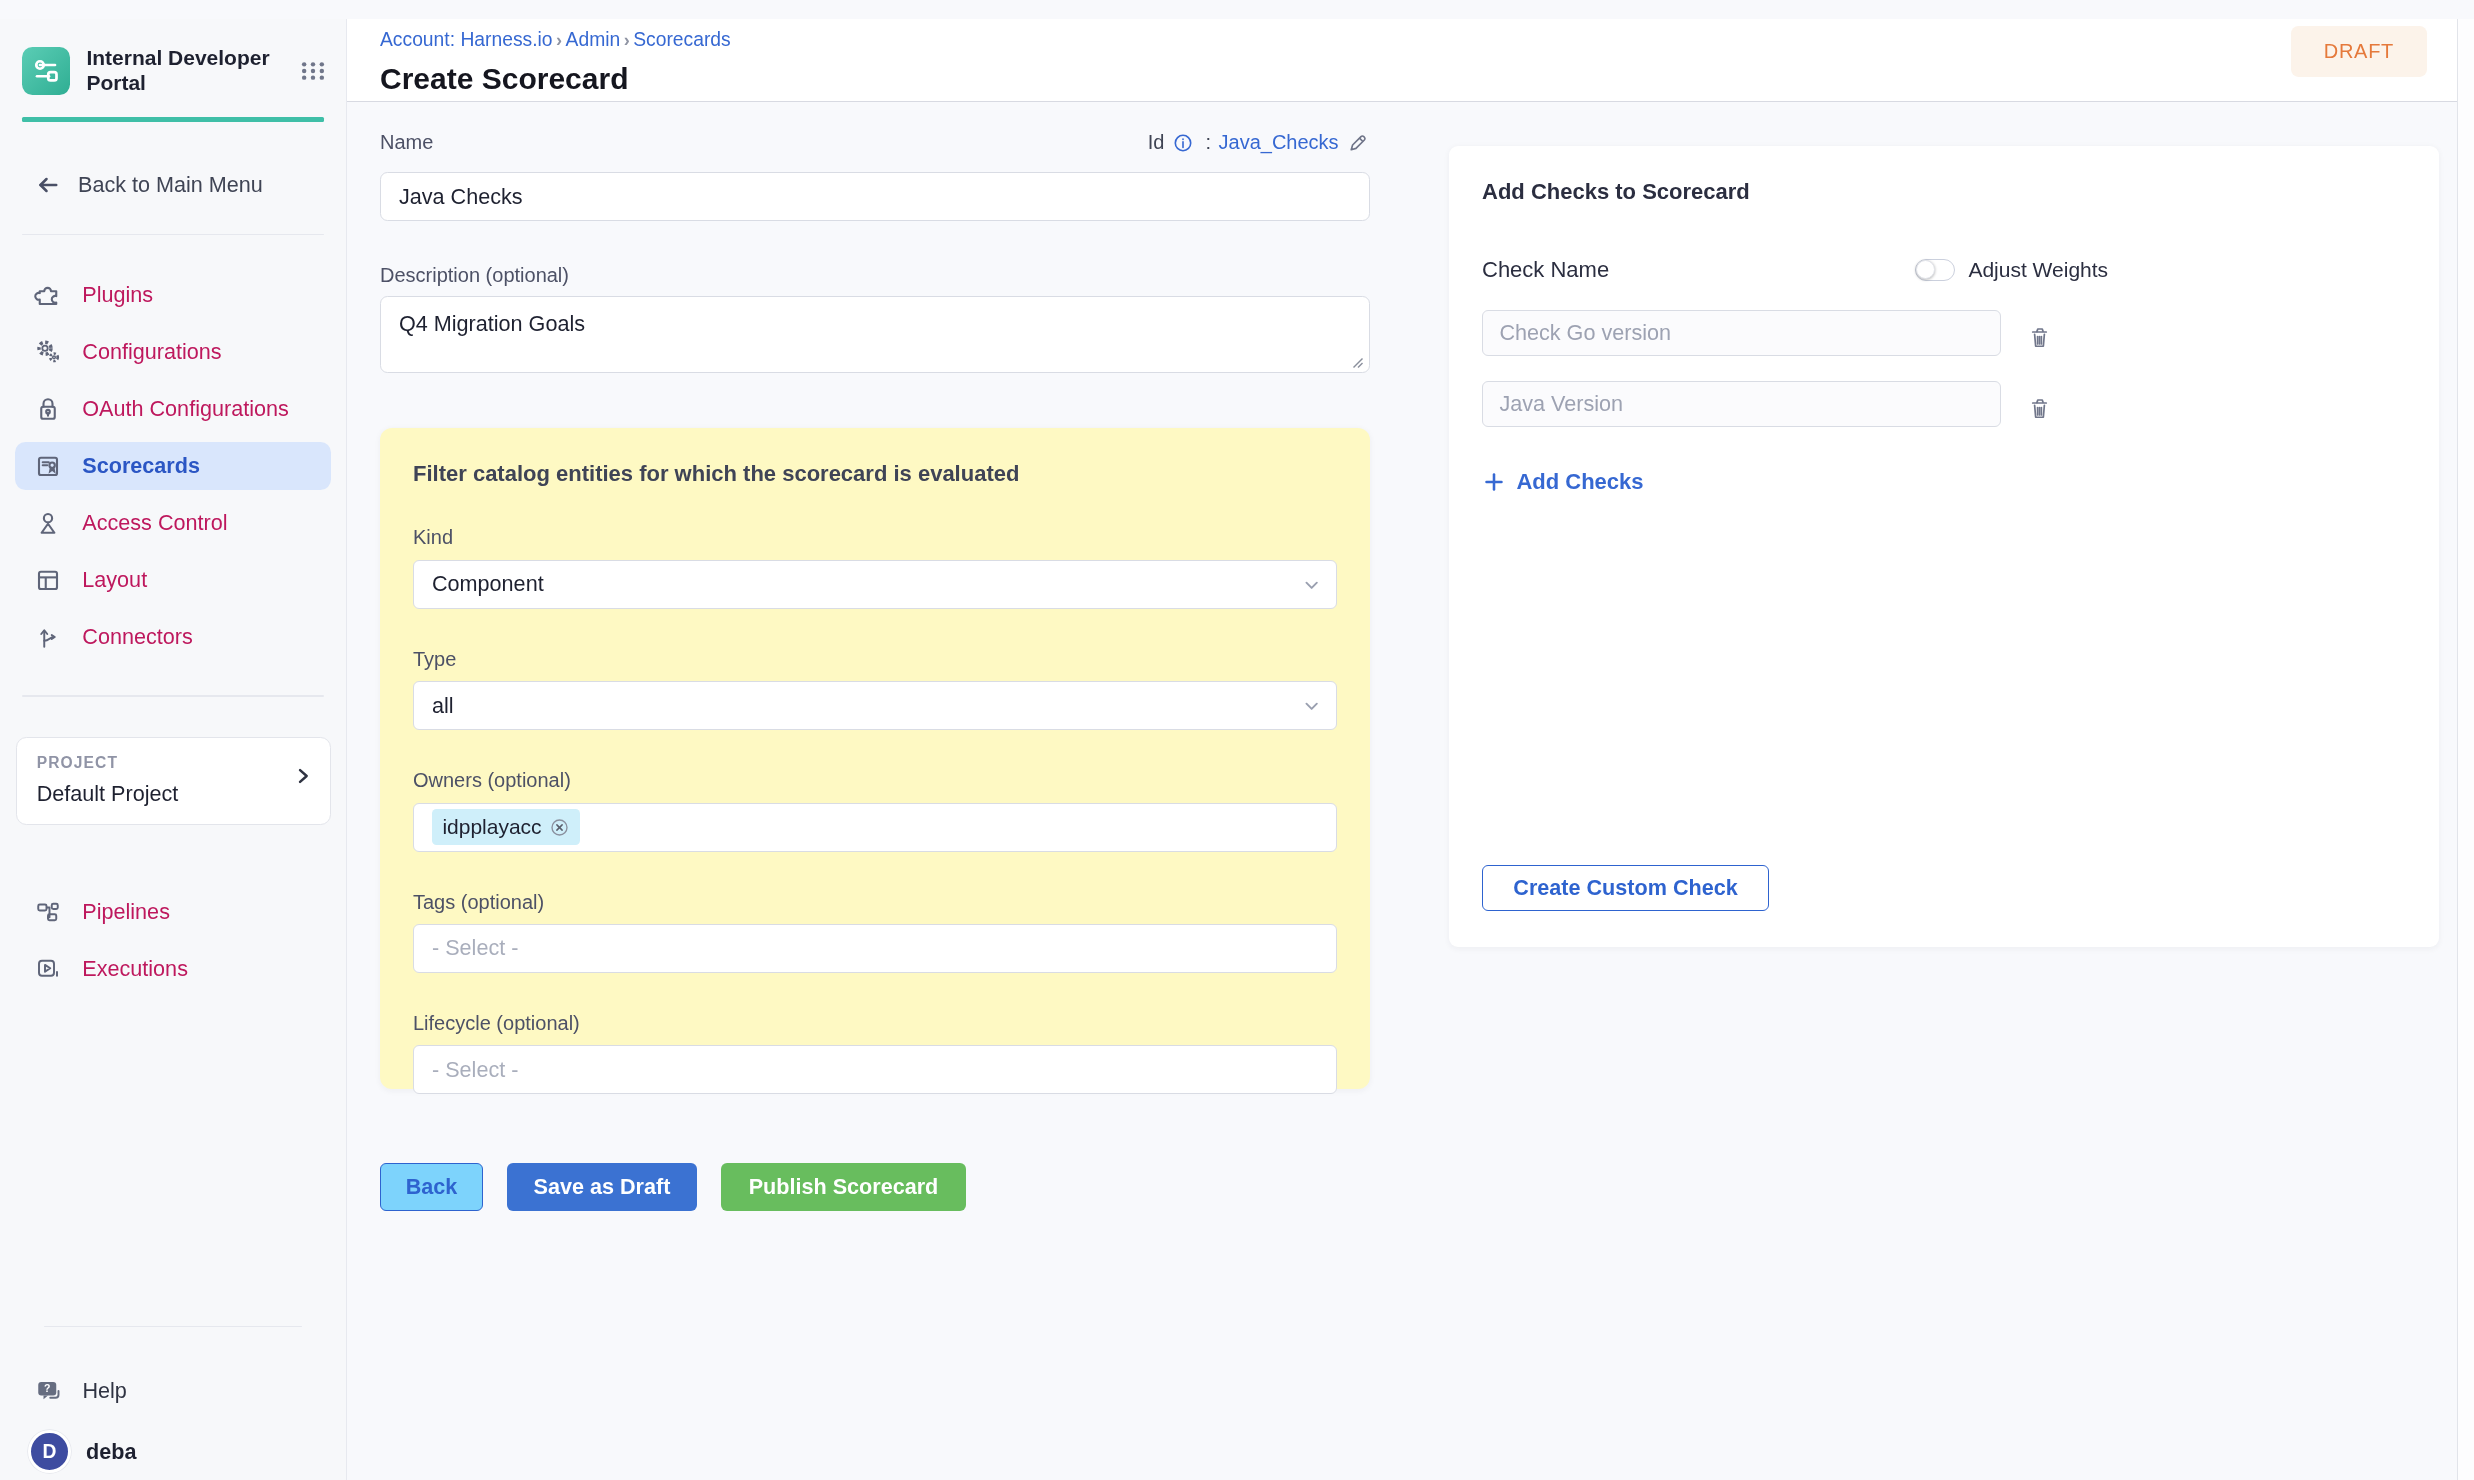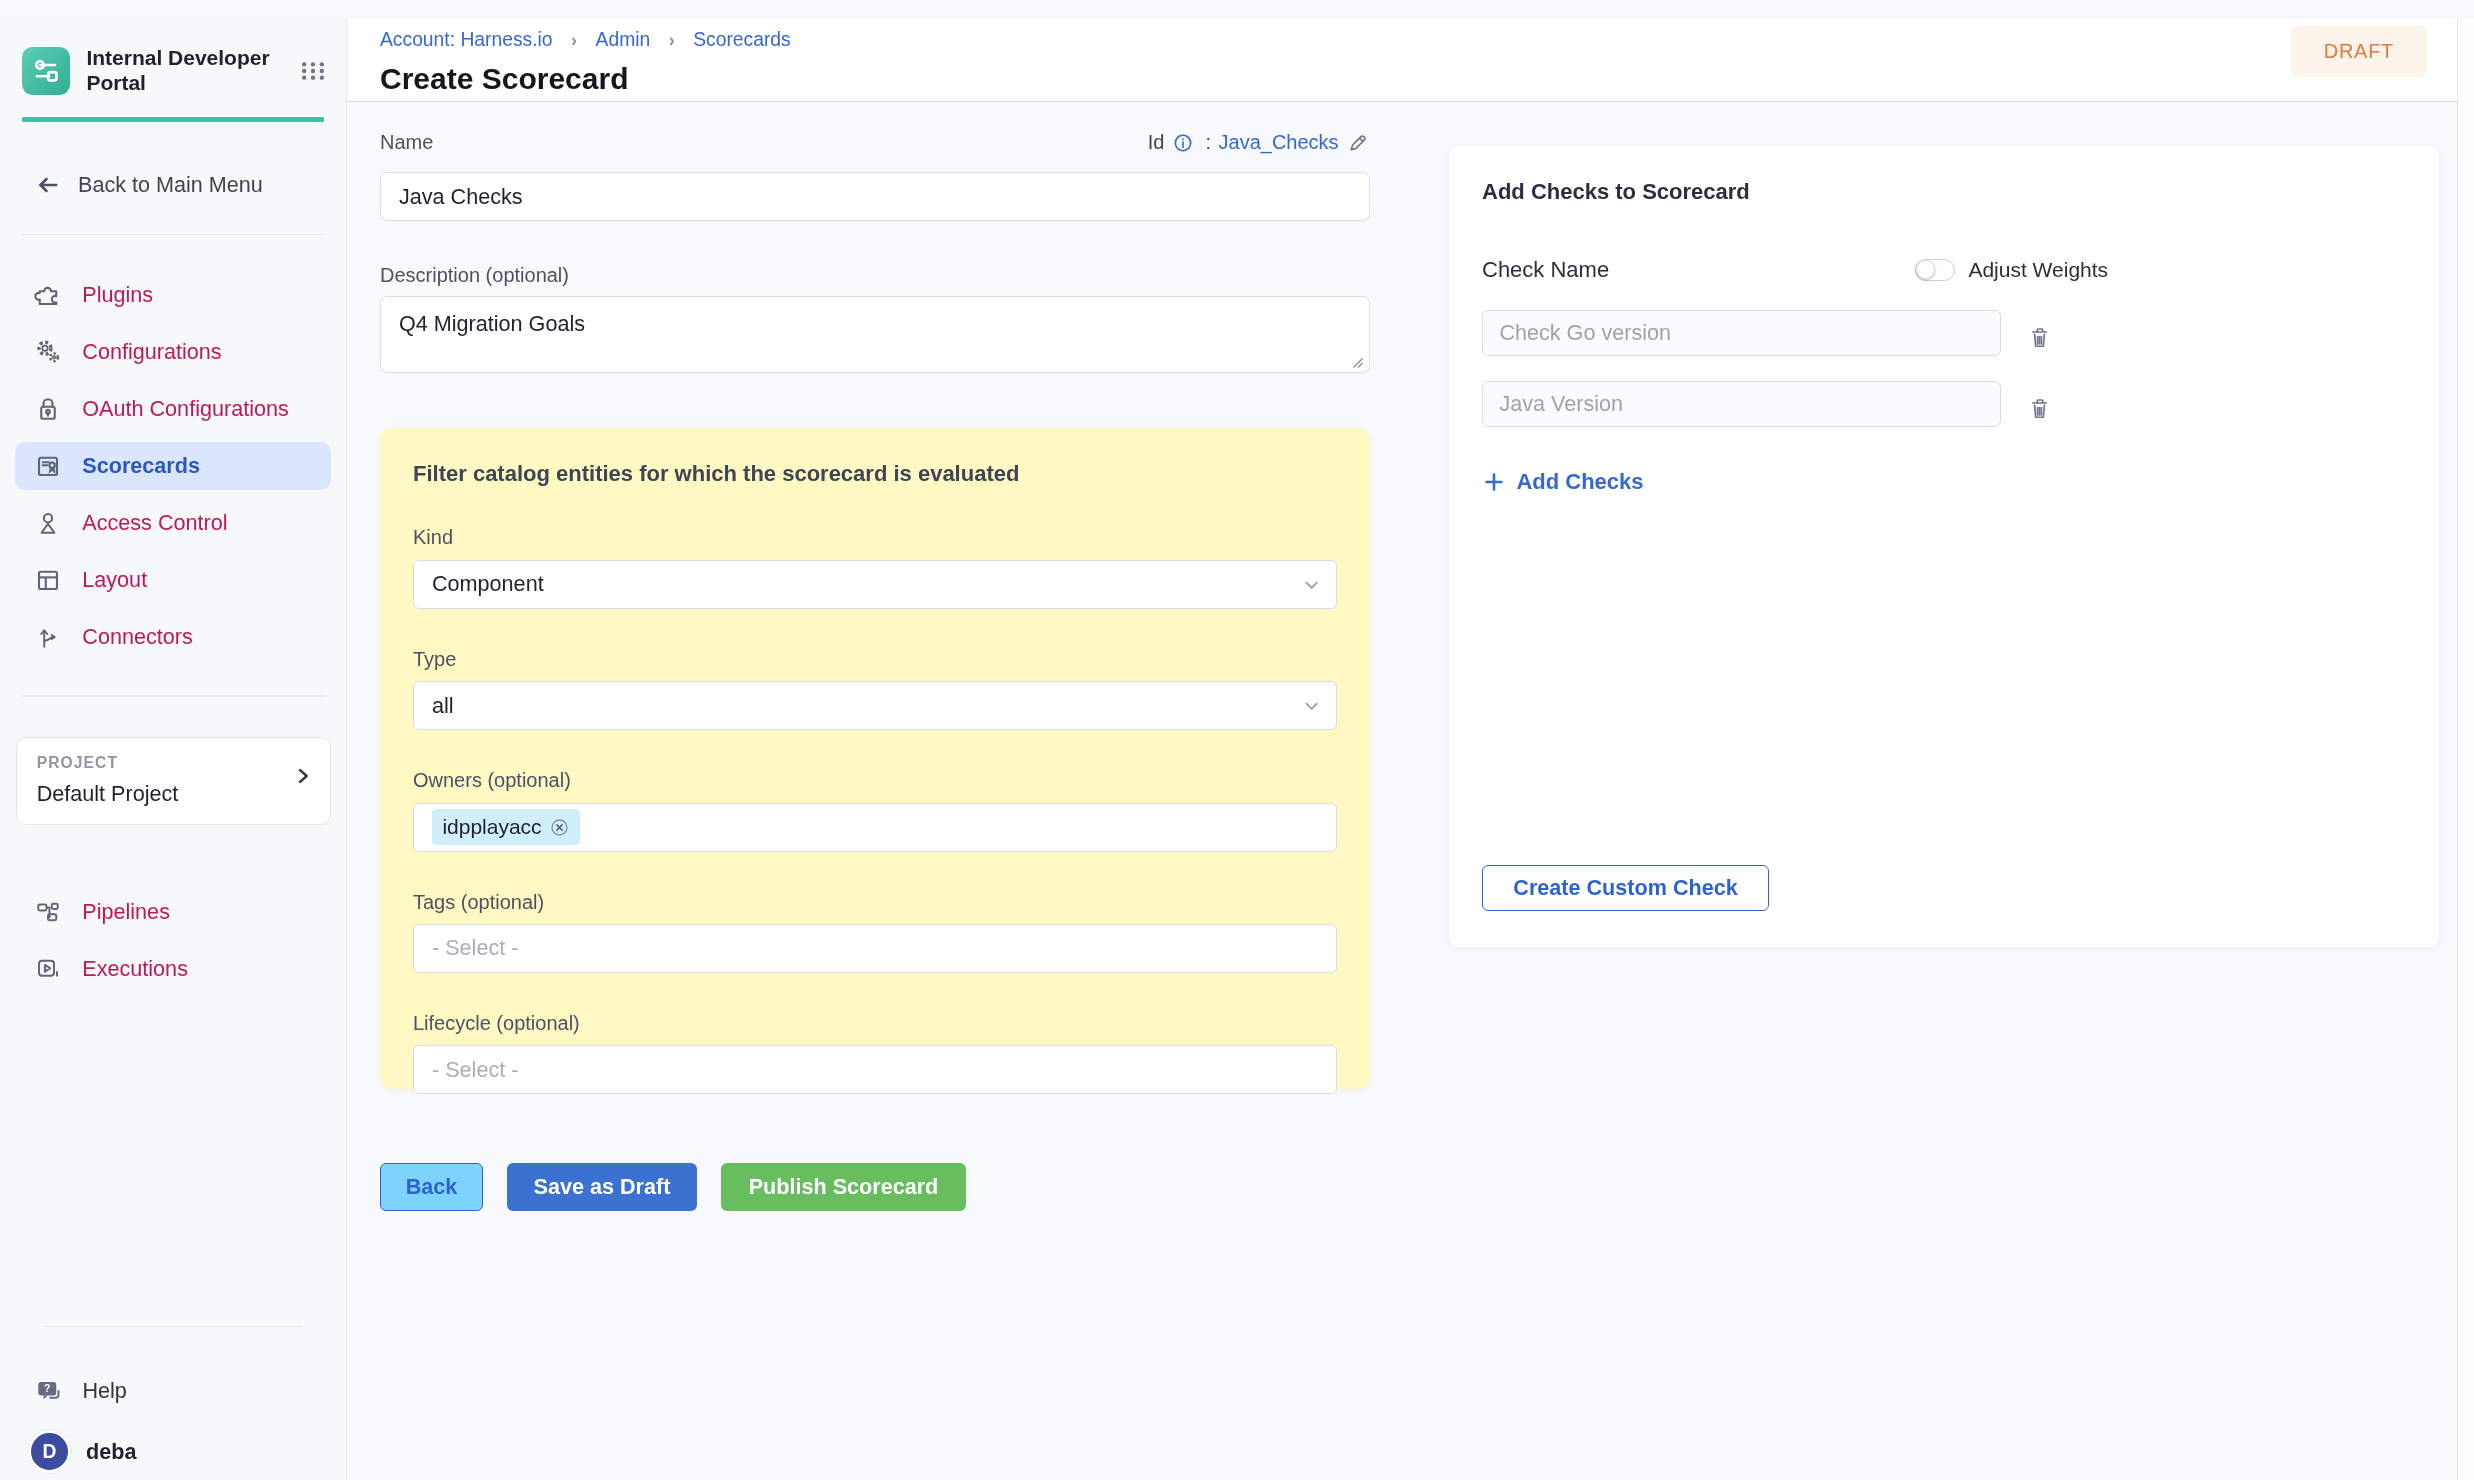--- a/index.html
+++ b/index.html
@@ -45,21 +45,21 @@
   .help-row span { font-size:21.6px; color:#2F3342; }
   .user-row { position:absolute; bottom:27px; left:28px; display:flex; align-items:center; gap:15px; cursor:pointer; }
   .avatar { width:43px; height:43px; border-radius:50%; background:#3E4CA0; border:3px solid #FFFFFF;
             box-shadow:0 0 0 0.7px #E3E5EB; color:#fff; font-size:19.3px; font-weight:700;
             display:flex; align-items:center; justify-content:center; }
   .user-row span.uname { font-size:21.6px; font-weight:700; color:#1E2130; }
 
   
   .main { position:absolute; left:347px; top:0; right:18px; height:1481px; }
   .header { position:relative; height:83px; background:#FFFFFF; border-bottom:1.5px solid #D8DAE2; padding:10.4px 0 0 33px; }
-  .breadcrumb { display:flex; align-items:center; gap:17px; font-size:19.3px; }
+  .breadcrumb { display:flex; align-items:center; gap:2px; font-size:19.3px; }
   .crumb { color:#3668D2; cursor:pointer; }
   .crumb-sep { color:#8F94A3; font-weight:700; font-size:18px; padding:0 1.5px; }
   .page-title { margin-top:10.4px; font-size:30px; font-weight:700; color:#15161F; }
   .draft-badge { position:absolute; right:30px; top:7.4px; background:#FCF3EA; color:#E5793B;
                  font-size:20px; font-weight:500; letter-spacing:0.7px; padding:14px 33px; border-radius:7.4px; }
 
   .content { position:absolute; left:0; right:0; top:85px; bottom:0; background:#F8F9FC; }
 
   
   .form-col { position:absolute; left:33px; top:25px; width:990px; }

